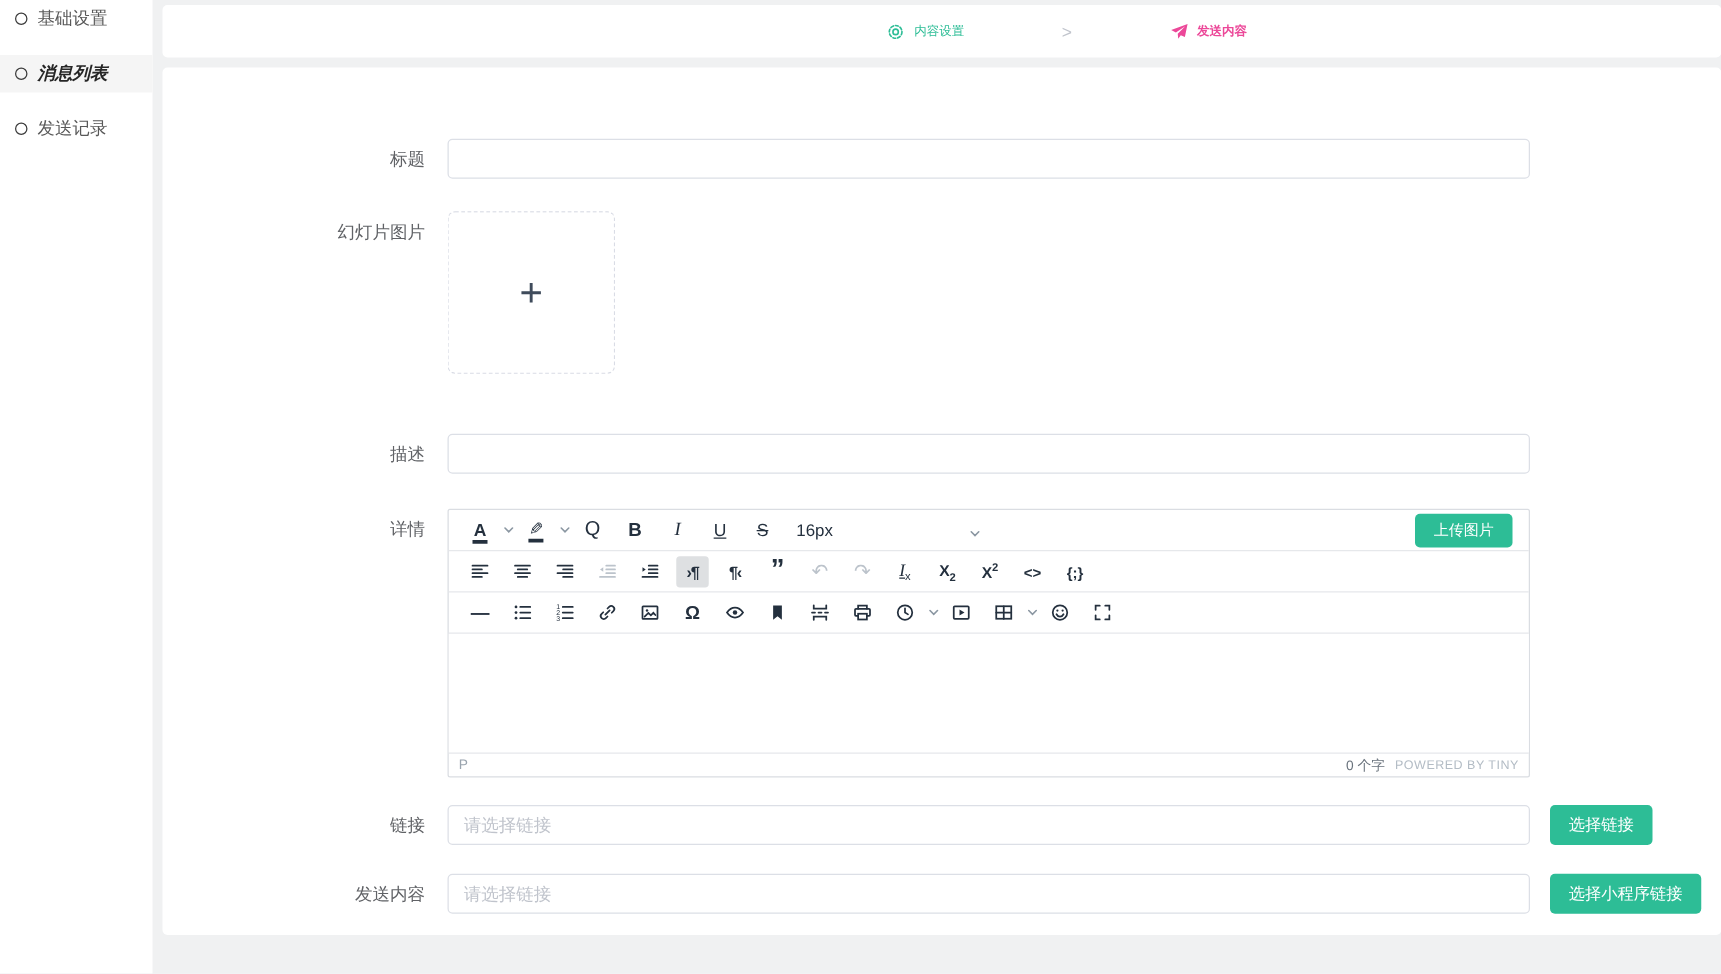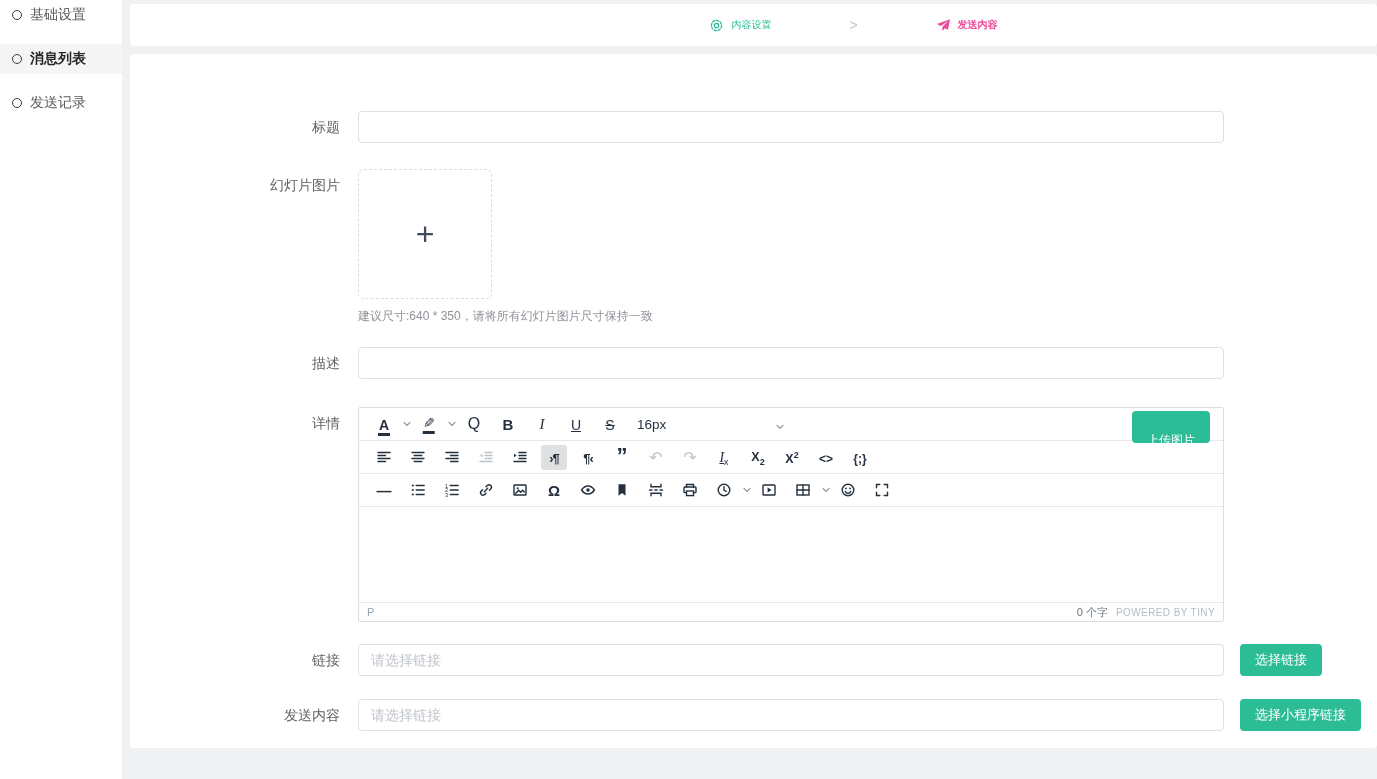--- a/index.html
+++ b/index.html
@@ -3,21 +3,21 @@
 <meta charset="utf-8">
 <style>
   * { margin:0; padding:0; box-sizing:border-box; }
   html,body { width:100%; height:100%; }
   body { font-family:"Liberation Sans","DejaVu Sans",sans-serif; background:#f0f1f2; }
   .screen { position:relative; width:1377px; height:779px; overflow:hidden; background:#f0f1f2; }
 
   
   .sidebar { position:absolute; left:0; top:0; width:122px; height:100%; background:#fff; }
   .side-item { height:30px; margin-bottom:14px; display:flex; align-items:center; padding-left:12px; cursor:pointer; font-size:14px; color:#595959; }
-  .side-item.active { background:#f5f5f5; color:#262626; font-weight:bold; }
+  .side-item.active { background:#f5f5f5; color:#262626; font-weight:bold;font-style:italic; }
   .side-circle { width:10px; height:10px; border:1.6px solid #3a3a3a; border-radius:50%; margin-right:8px; flex:none; }
 
   
   .stage-card { position:absolute; left:130px; right:0; top:4px; height:42px; background:#fff; border-radius:4px; display:flex; align-items:center; justify-content:center; }
   .main-card  { position:absolute; left:130px; right:0; top:54px; height:694px; background:#fff; border-radius:4px; }
   .footer-bar { position:absolute; left:130px; right:0; top:744px; bottom:0; background:#fff; }
 
   
   .steps { display:flex; align-items:center; gap:78px; transform:translateX(100px); }
   .step { display:flex; align-items:center; gap:7px; font-size:10px; cursor:pointer; }
@@ -56,21 +56,21 @@
   .gDir { font-weight:bold; font-size:13px; letter-spacing:-1px; }
   .gQuote { font-size:22px; font-weight:bold; line-height:10px; height:12px; display:inline-block; }
   .gArr { font-size:16px; }
   .gTx i { font-family:"Liberation Serif",serif; text-decoration:underline; font-size:14px; }
   .gTx small { font-size:9px; vertical-align:-3px; }
   .gX { font-size:12.5px; font-weight:bold; }
   .gX sub,.gX sup { font-size:9px; }
   .gCode { font-size:12px; font-weight:bold; letter-spacing:0; }
   .gHr { font-weight:bold; }
   .gOmega { font-size:15px; font-weight:bold; }
-  .upload-img-btn { position:absolute; right:13px; top:3px; height:27px; padding:16px 15px; background:#2dbd96; color:#fff; font-size:12px; border:none; border-radius:4px; line-height:27px; cursor:pointer; font-family:inherit; }
+  .upload-img-btn { position:absolute; right:13px; top:3px; height:27px; padding:0 15px; background:#2dbd96; color:#fff; font-size:12px; border:none; border-radius:4px; line-height:27px; cursor:pointer; font-family:inherit; }
   .editor-body { flex:1; background:#fff; cursor:text; }
   .statusbar { height:19px; border-top:1px solid #e6e8eb; display:flex; align-items:center; justify-content:space-between; padding:0 8px; flex:none; }
   .sb-path { font-size:11px; color:#9aa4ae; }
   .sb-right { display:flex; align-items:center; gap:8px;margin-left:48px; }
   .sb-count { font-size:11px; color:#69727c; }
   .sb-brand { font-size:10px; color:#b3bcc5; letter-spacing:.4px; }
 
   
   .picker-btn { position:absolute; left:1110px; top:0; height:32px; padding:0 15px; background:#2dbd96; color:#fff; font-size:13px; border:none; border-radius:4px; cursor:pointer; white-space:nowrap; font-family:inherit; }
 
@@ -131,21 +131,20 @@
         <input class="inp" type="text" placeholder="" style="">
       </div>
     </div>
 
     <div class="frow" style="top:115px;">
       <div class="flabel" style="line-height:20px; top:6px;">幻灯片图片</div>
       <div class="fctrl">
         <div class="upload-box">
           <span class="plus">+</span>
         </div>
-        <div class="upload-hint">建议尺寸:640 * 350，请将所有幻灯片图片尺寸保持一致</div>
       </div>
     </div>
 
     <div class="frow" style="top:293px;">
       <div class="flabel">描述</div>
       <div class="fctrl">
         <input class="inp" type="text" placeholder="" style="">
       </div>
     </div>
 

